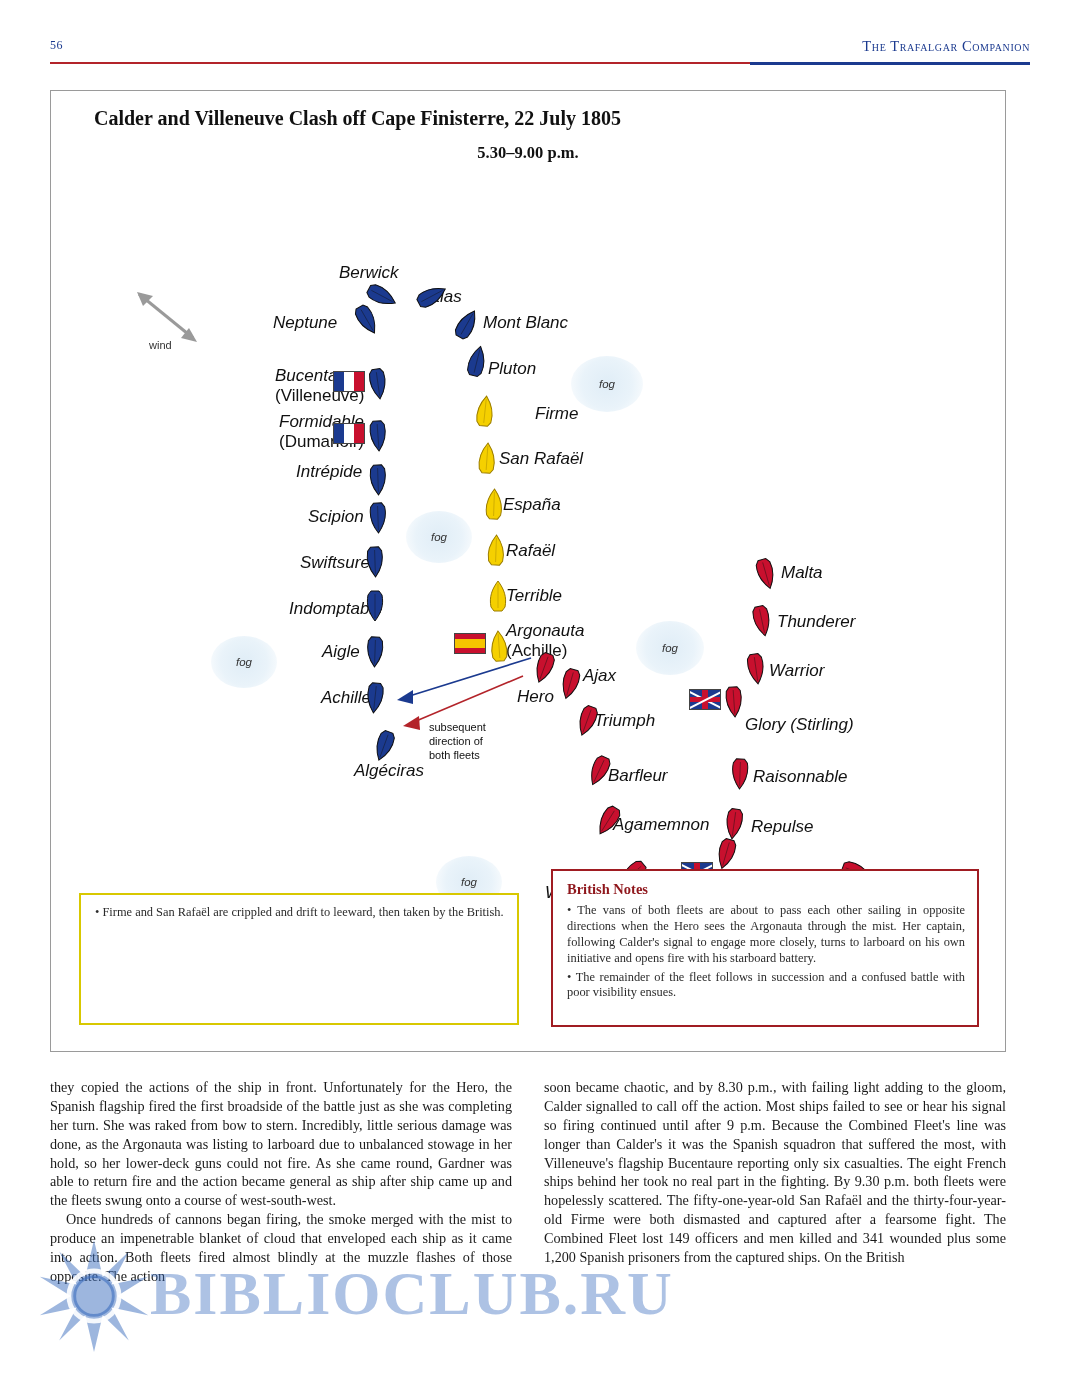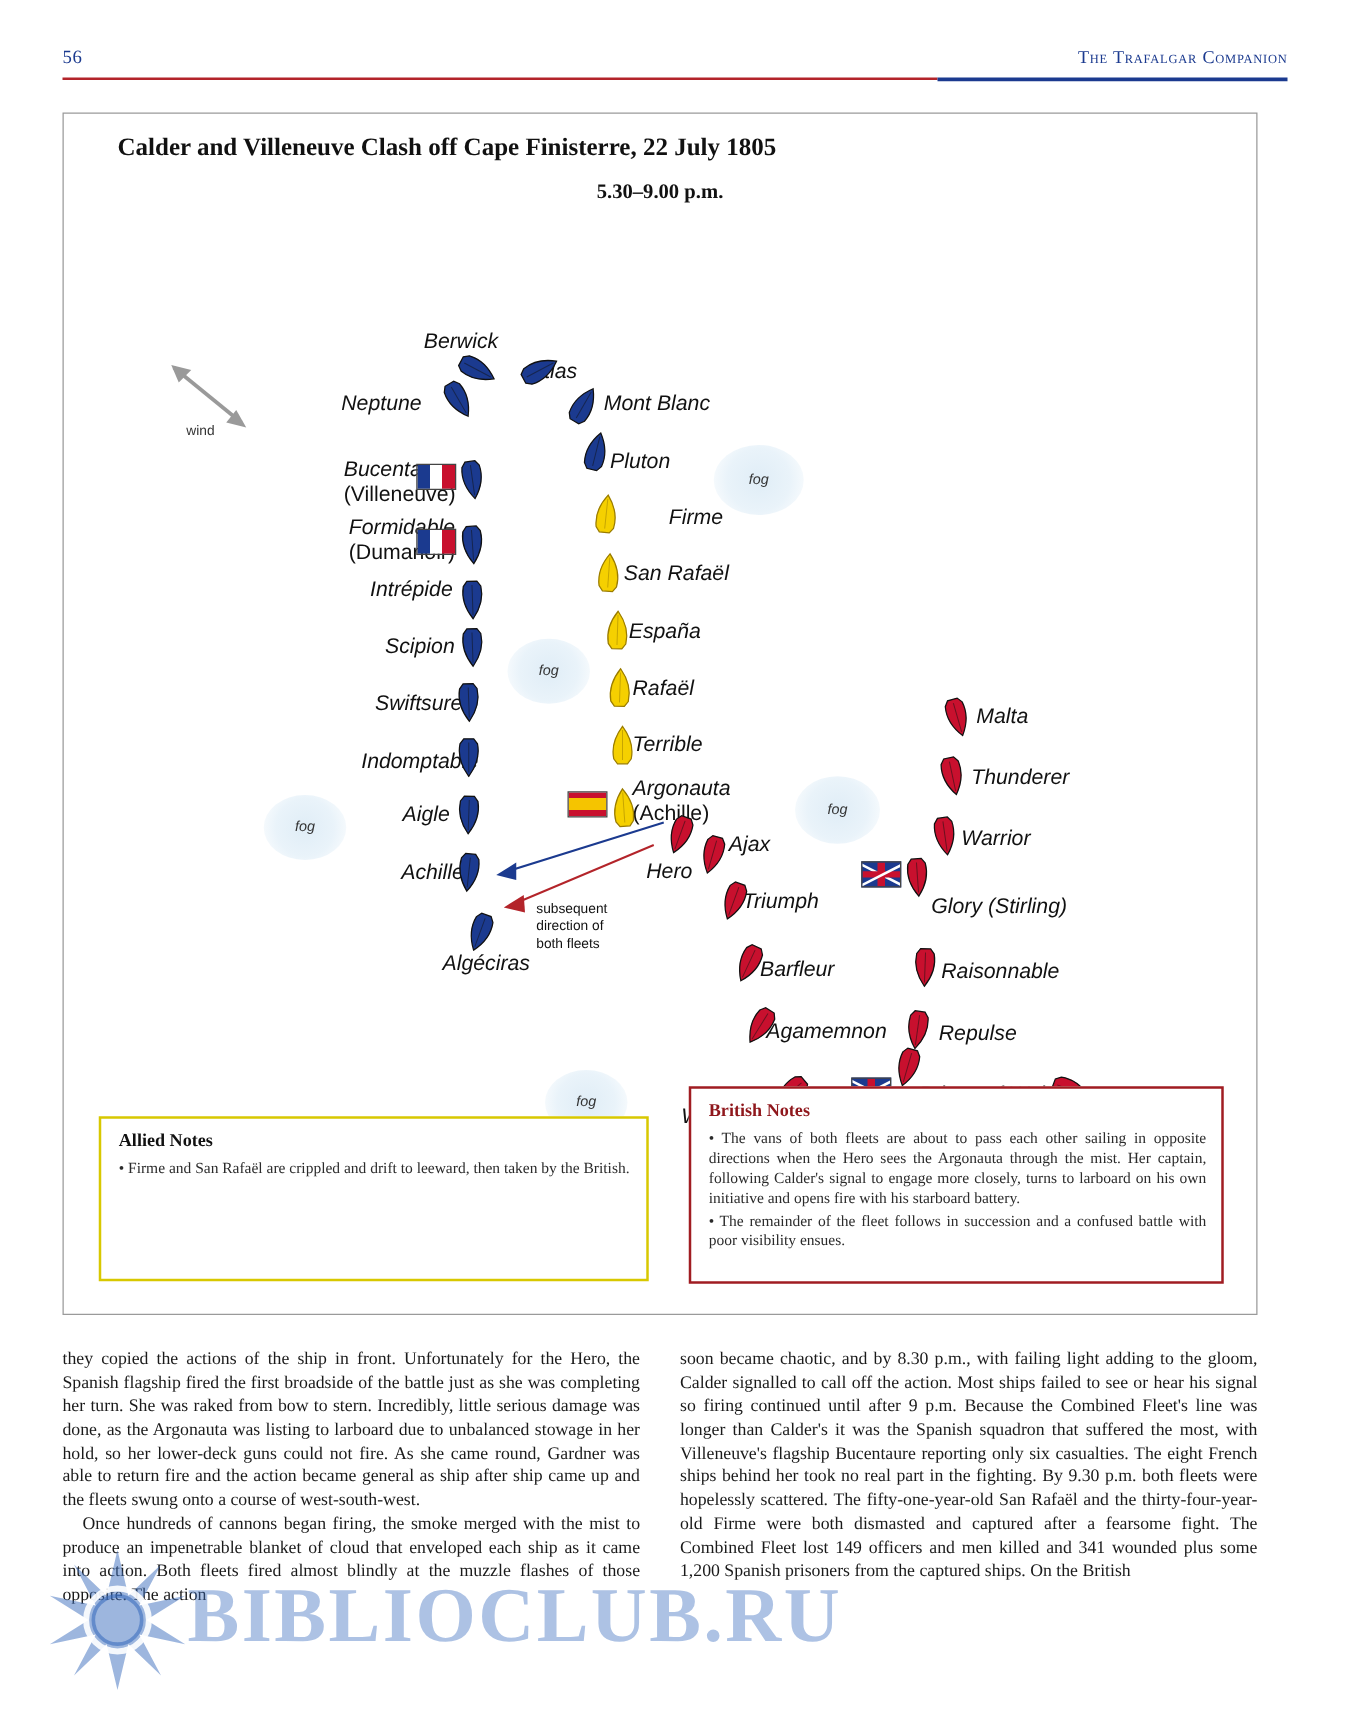--- a/index.html
+++ b/index.html
@@ -10,21 +10,21 @@
     color:#1a1a1a;
     position:relative;
     overflow:hidden;
   }
   
   .page-header {
     position:absolute; left:50px; top:38px; width:980px; height:34px;
   }
   .page-number {
     position:absolute; left:0; top:0;
-    font-size:15px; color:#1b3a8f; letter-spacing:.5px;
+    font-size:12px; color:#1b3a8f; letter-spacing:.5px;
   }
   .book-title {
     position:absolute; right:0; top:0;
     font-size:14.5px; color:#1b3a8f; letter-spacing:.6px;
     font-variant:small-caps;
   }
   .rule-red {
     position:absolute; left:0; top:24px; width:700px; height:2px; background:#b3242a;
   }
   .rule-blue {
@@ -420,21 +420,20 @@
 
   <svg style="position:absolute;left:330px;top:545px;" width="160" height="110">
     <line x1="150" y1="22" x2="22" y2="62" stroke="#1b3a8f" stroke-width="1.6"></line>
     <polygon points="16,64 32,54 32,68" fill="#1b3a8f"></polygon>
     <line x1="142" y1="40" x2="28" y2="88" stroke="#b3242a" stroke-width="1.6"></line>
     <polygon points="22,90 38,80 39,94" fill="#b3242a"></polygon>
   </svg>
   <div class="arrow-note" style="left:378px;top:630px;width:110px;">subsequent<br>direction of<br>both fleets</div>
 
   <div class="notes allied-notes" style="left:28px;top:802px;width:440px;height:132px;">
-    <h4>Allied Notes</h4>
     <p>• Firme and San Rafaël are crippled and drift to leeward, then taken by the British.</p>
   </div>
 
   <div class="notes british-notes" style="left:500px;top:778px;width:428px;height:158px;">
     <h4>British Notes</h4>
     <p>• The vans of both fleets are about to pass each other sailing in opposite directions when the Hero sees the Argonauta through the mist. Her captain, following Calder's signal to engage more closely, turns to larboard on his own initiative and opens fire with his starboard battery.</p>
     <p>• The remainder of the fleet follows in succession and a confused battle with poor visibility ensues.</p>
   </div>
 </div>
 

